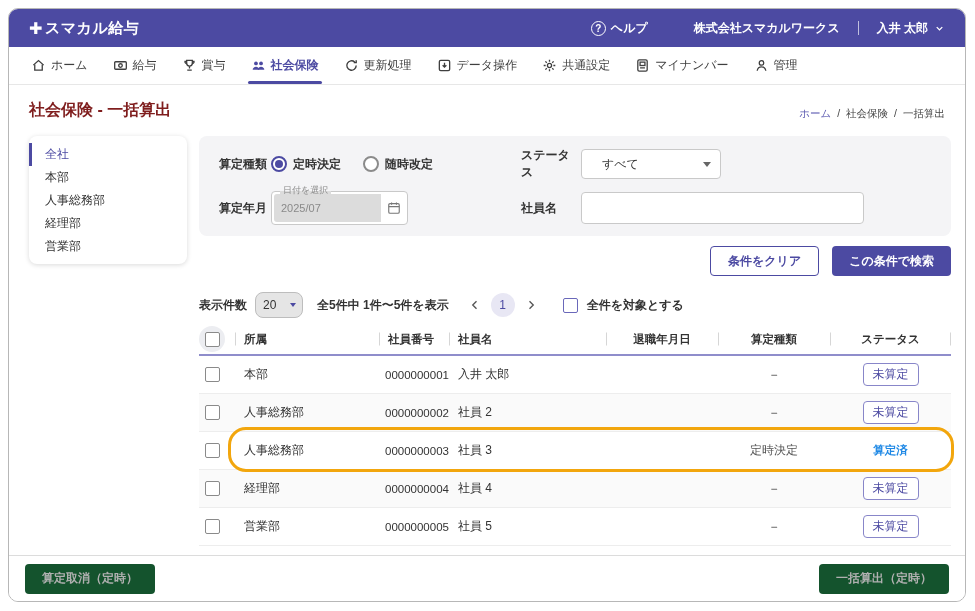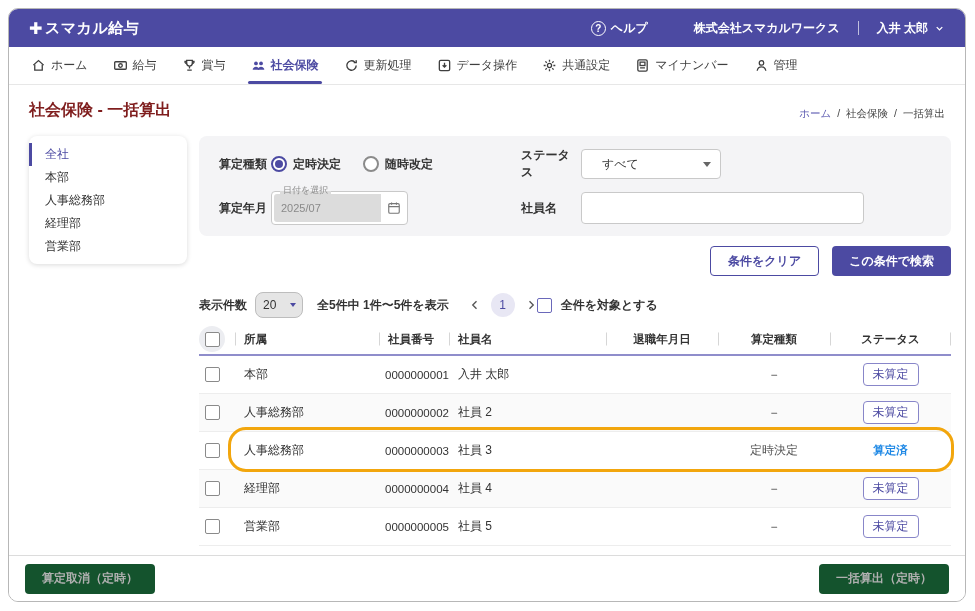--- a/index.html
+++ b/index.html
@@ -91,21 +91,21 @@
     display:flex; align-items:center; padding:0 7px; margin-left:8px; font-size:12px; position:relative; }
   .pagesize .caret { position:absolute; right:6px; width:0; height:0;
     border-left:3.5px solid transparent; border-right:3.5px solid transparent; border-top:4.5px solid #4c4aa2; }
   .range { font-weight:bold; margin-left:14px; }
   .pgchev { width:12px; height:12px; color:#555; margin-left:0; }
   .pg-prev { margin-left:20px; }
   .page-circle { width:24px; height:24px; border-radius:50%; background:#e8e7f4; color:#4c4aa2;
     display:flex; align-items:center; justify-content:center; font-size:12px; margin:0 10px; }
   .cb { width:15px; height:15px; border:1.6px solid #8a8a8a; border-radius:2px; background:#fff; flex:none; }
   .cb.purple { border-color:#6a68ba; }
-  .selall { display:flex; align-items:center; gap:9px; font-weight:bold; }
+  .selall { display:flex; align-items:center; gap:9px; margin-left:26px; font-weight:bold; }
 
   
   .table { position:relative; margin-top:6px; }
   .trow { display:grid; grid-template-columns:36px 144px 70px 1fr 112px 112px 121px; align-items:center; }
   .thead { height:32px; border-bottom:2px solid #8f8dcb; }
   .th { font-size:11.5px; font-weight:bold; color:#333; position:relative; padding-left:9px; }
   .th.center { text-align:center; padding-left:0; }
   .th:not(.th-check)::before { content:""; position:absolute; left:0; top:50%; transform:translateY(-50%);
     width:1px; height:13px; background:#d6d6d6; }
   .th-status::after { content:""; position:absolute; right:0; top:50%; transform:translateY(-50%);

